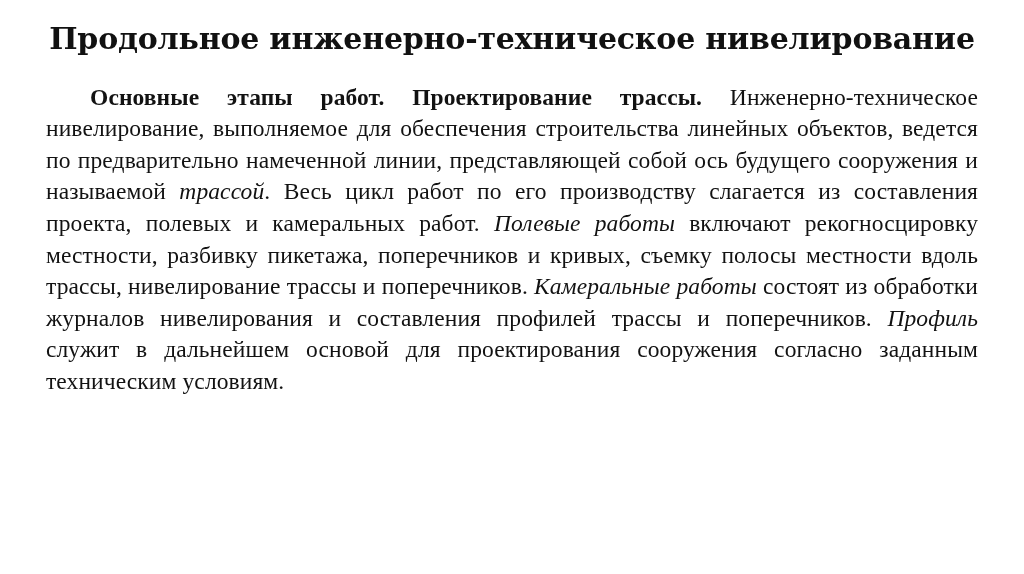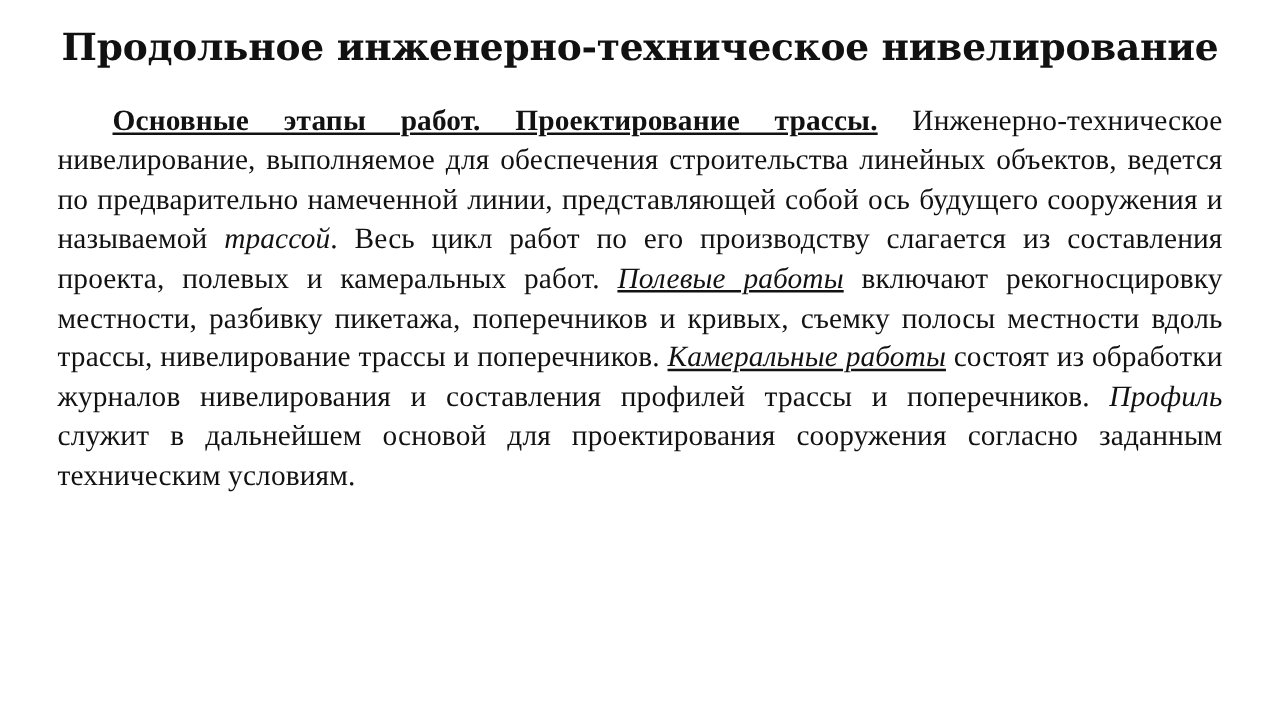--- a/index.html
+++ b/index.html
@@ -39,25 +39,23 @@
     text-justify: inter-word;
     color: #121212;
     letter-spacing: 0.1px;
   }
   .body-text .indent {
     display: inline-block;
     width: 44px;
   }
   .b {
     font-weight: bold;
-    text-decoration: underline;
   }
   .i {
     font-style: italic;
-    text-decoration: underline;
   }
   .bi {
     font-weight: normal;
     font-style: italic;
   }
   .frag {
     
   }
 </style>
 </head>

